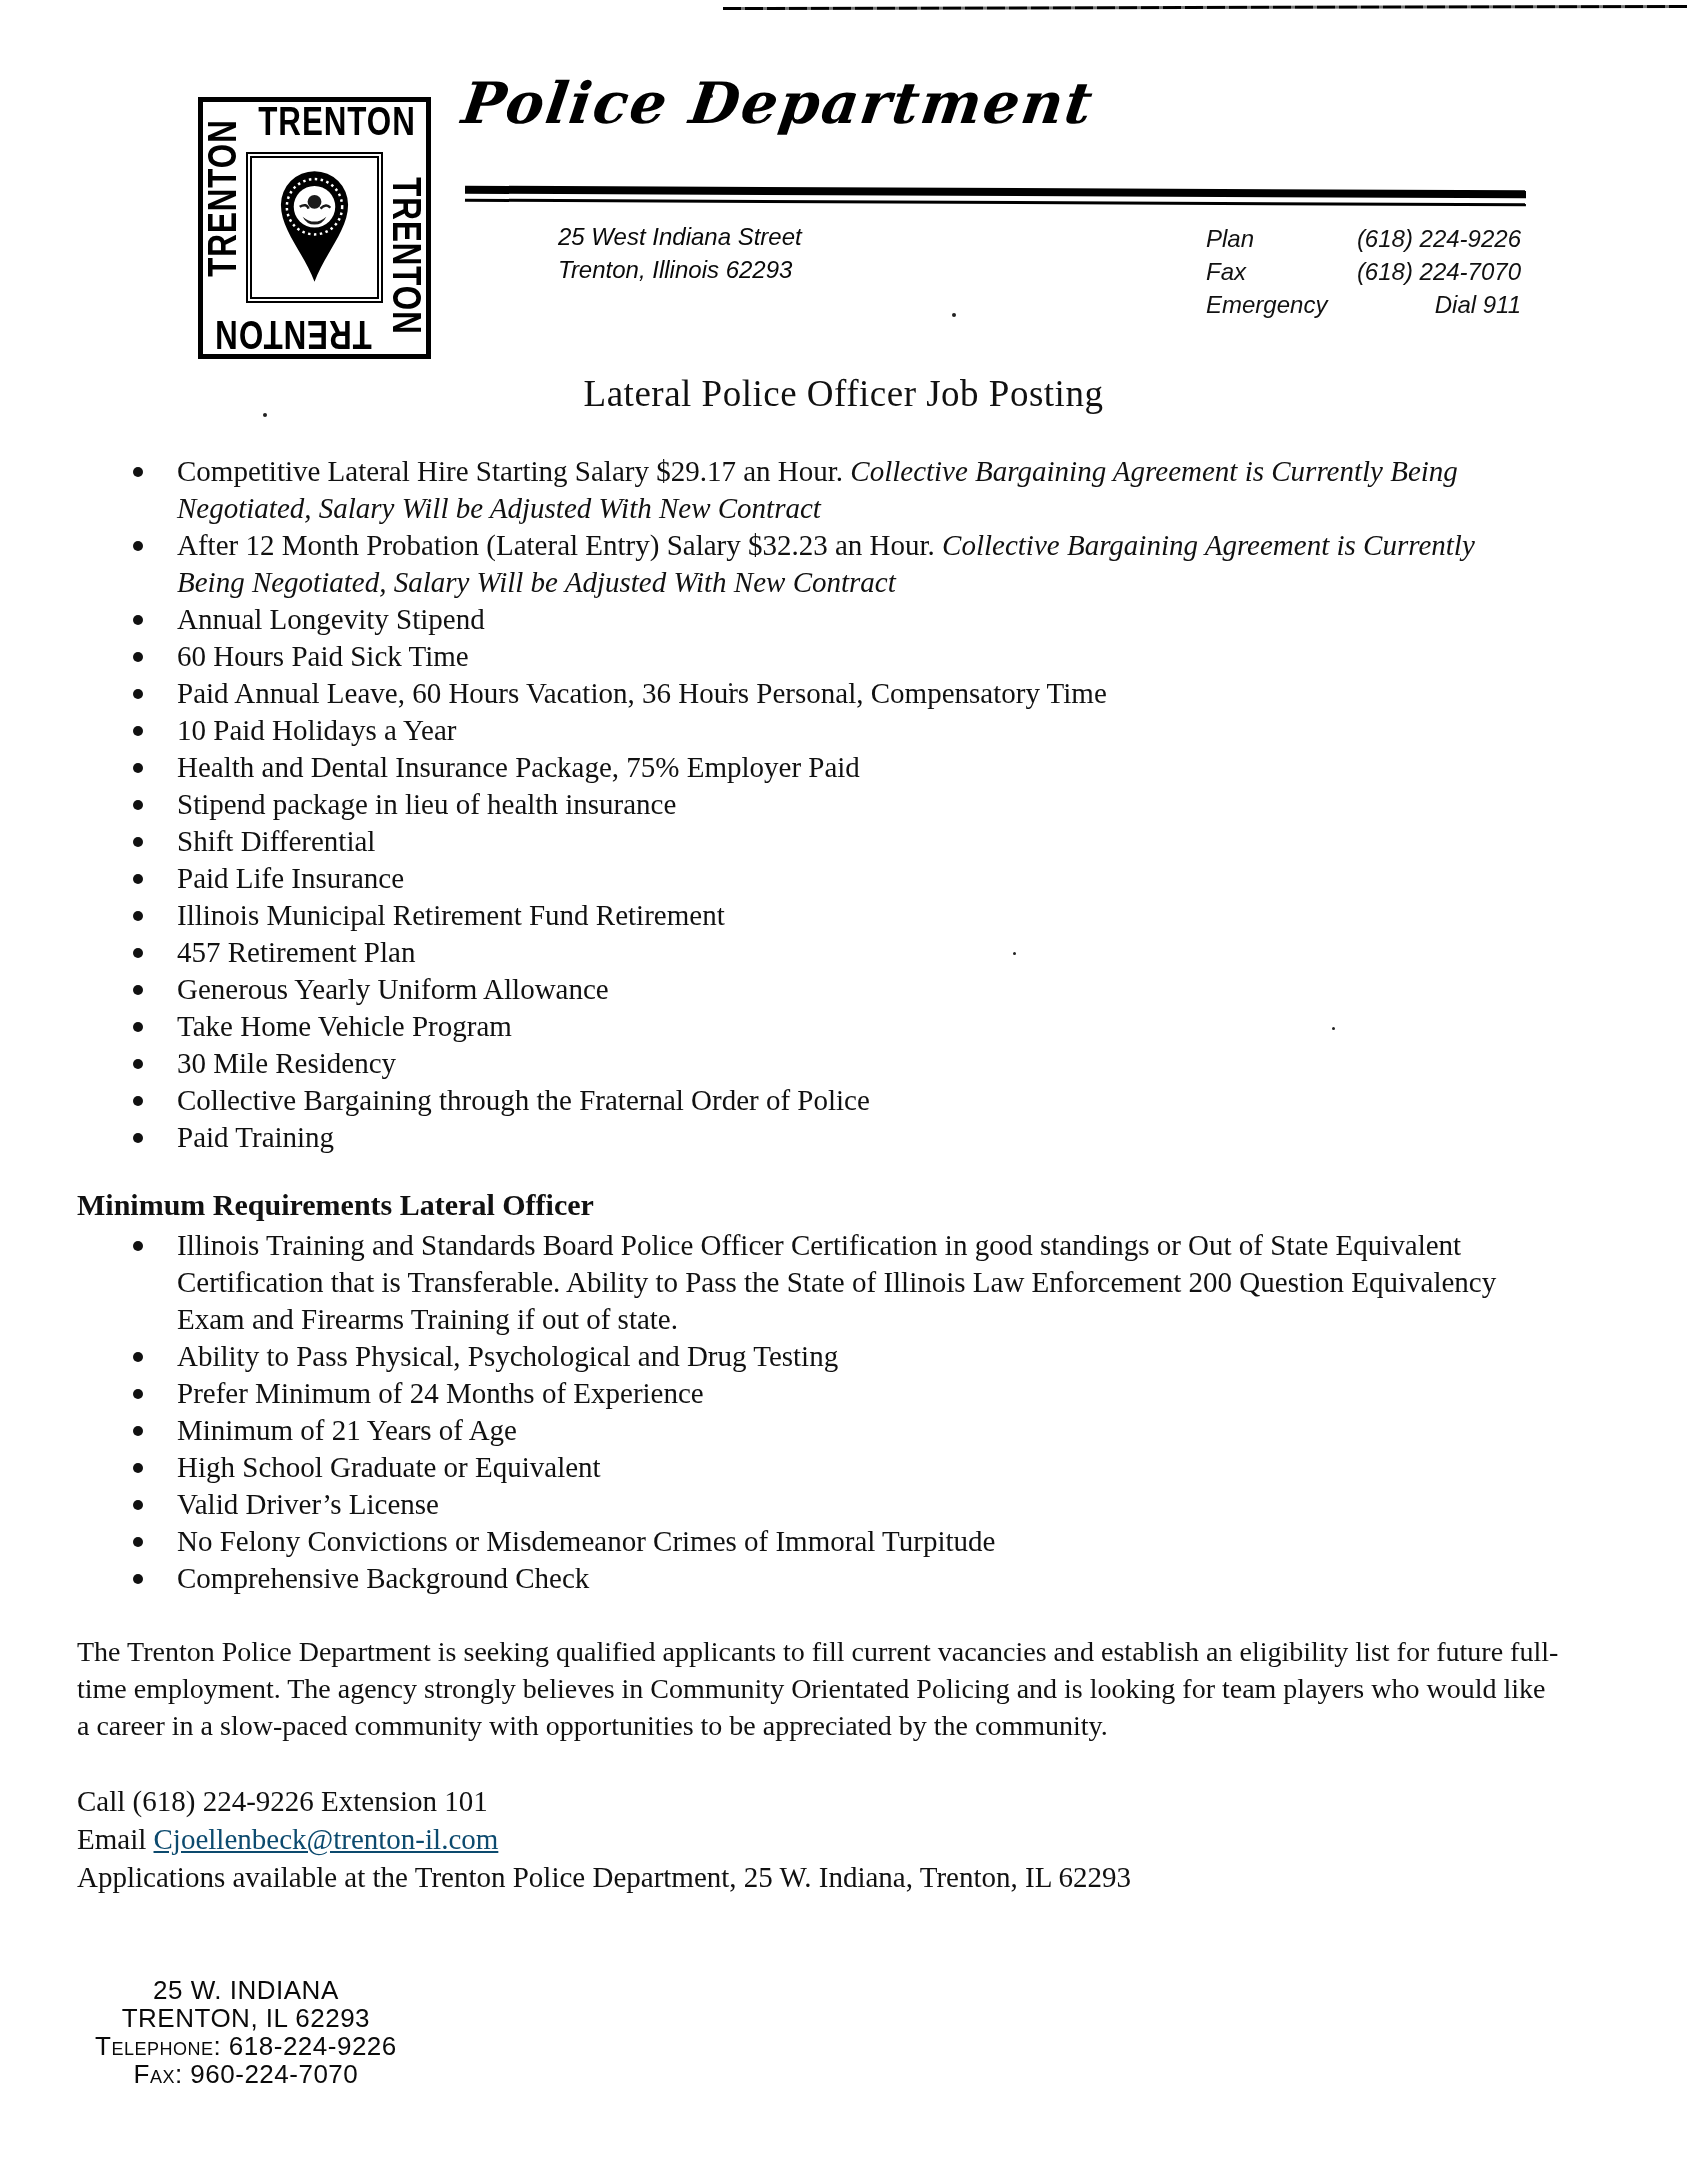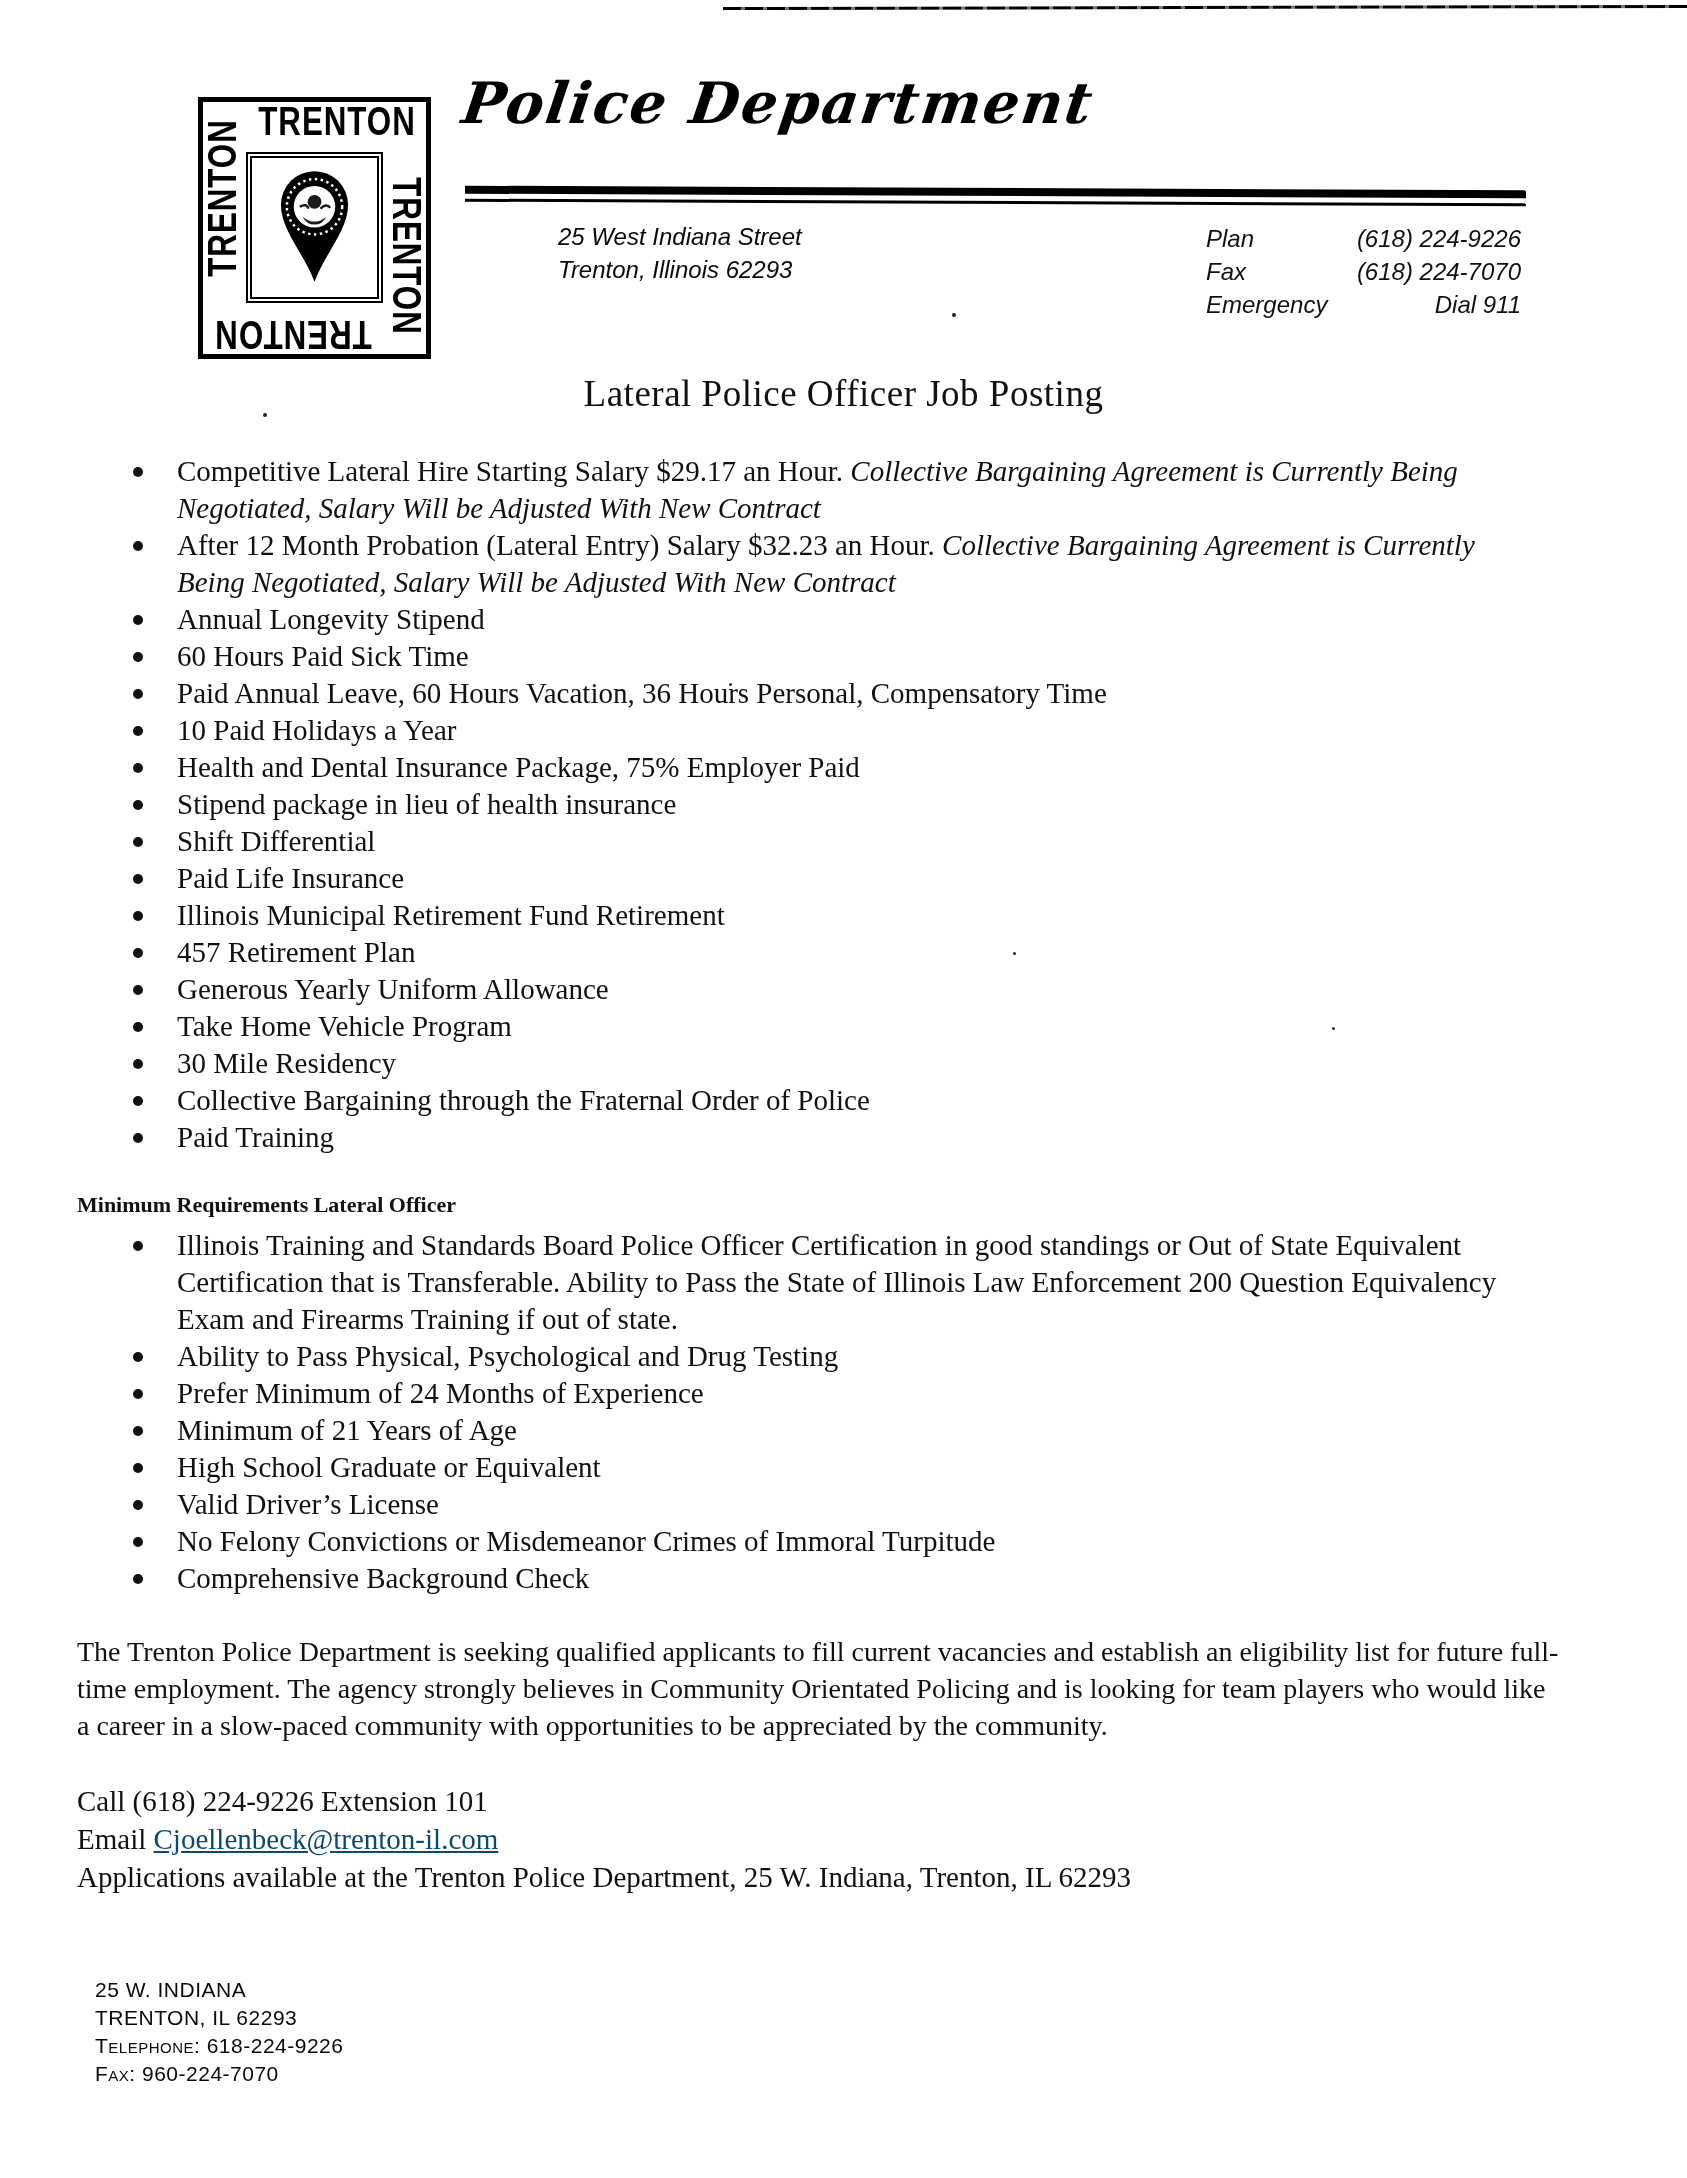--- a/index.html
+++ b/index.html
@@ -69,30 +69,30 @@
     font-size:29px;line-height:37px;
   }
   ul.bullets{list-style:none;margin:0;padding:0;width:1445px;}
   ul.bullets.req{width:1485px;}
   ul.bullets li{position:relative;margin-left:100px;}
   ul.bullets li::before{
     content:"";position:absolute;left:-44px;top:14px;width:10px;height:10px;
     border-radius:50%;background:#111;
   }
   ul.bullets em{font-style:italic;}
-  .section-heading{font-weight:bold;font-size:22px;margin:30px 0 4px 0;}
+  .section-heading{font-weight:bold;font-size:30px;margin:30px 0 4px 0;}
   .paragraph{margin-top:36px;width:1487px;font-size:28px;}
   .contact-block{margin-top:38px;}
   .contact-block div{line-height:38px;}
   .email-link{text-decoration:underline;color:#0c4a6e;cursor:pointer;text-align:center;}
   
   .footer{
     position:absolute;left:95px;top:1976px;
     font-family:"Liberation Sans", sans-serif;
-    font-size:21px;line-height:28px;letter-spacing:0.5px;color:#0a0a0a;
+    font-size:26px;line-height:28px;letter-spacing:0.5px;color:#0a0a0a;text-align:center;
   }
   .sc{font-variant:small-caps;}
 </style>
 </head>
 <body>
 
 <div class="page">
 
   <div class="artifact-topline"></div>
   <div class="dot" style="left:709px;top:94px;width:4px;height:4px;"></div>

